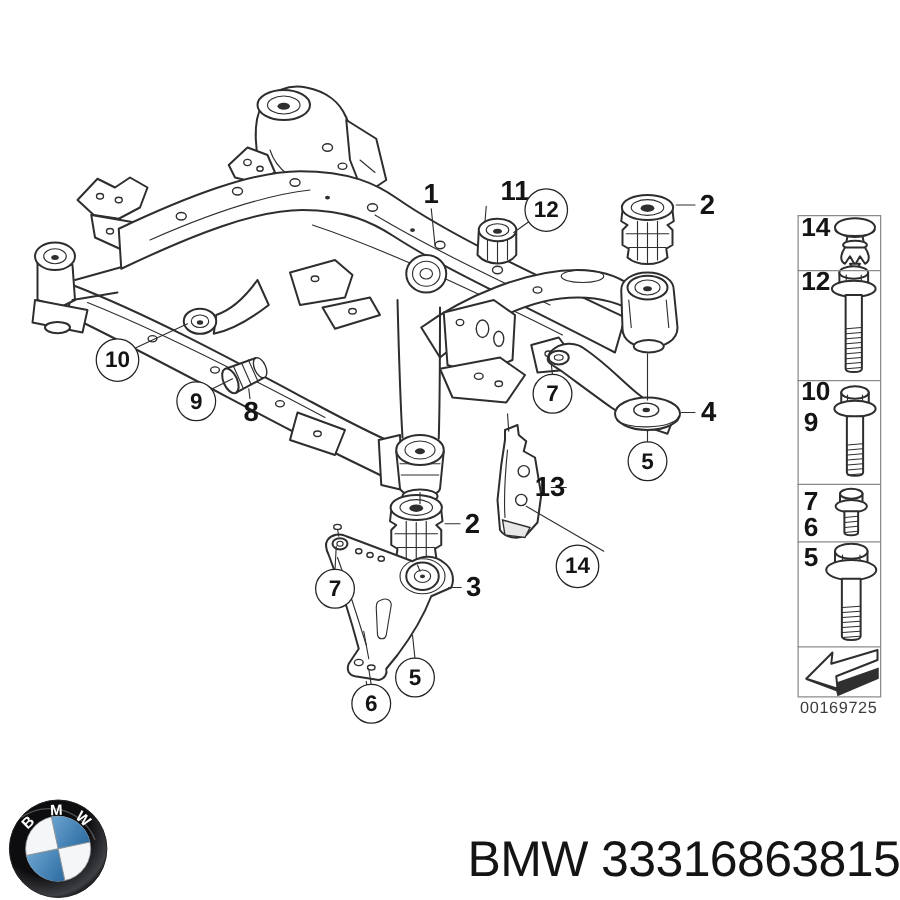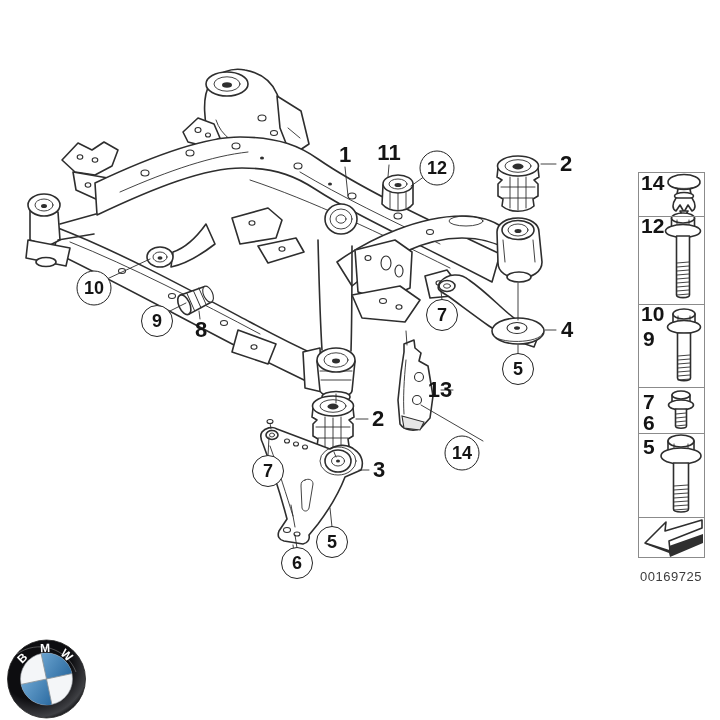--- a/index.html
+++ b/index.html
@@ -19,21 +19,21 @@
            background:#fff;display:flex;align-items:center;justify-content:center;
            font-weight:bold;font-size:18px;color:#141414;transform:translate(-50%,-50%);}
   .co2{width:33px;height:33px;}
   .co1{width:30px;height:30px;}
   
   #legend-box{position:absolute;left:638px;top:172px;width:65px;height:384px;
               border:1px solid #8b8b8b;z-index:2;background:transparent;}
   .legend-div{position:absolute;left:638px;width:66px;height:0;border-top:1px solid #8b8b8b;z-index:2;}
   .legend-num{position:absolute;z-index:3;font-weight:bold;font-size:21px;color:#141414;}
   #legend-code{position:absolute;left:637px;top:558px;width:68px;text-align:center;z-index:3;
-               font-size:13px;color:#3c3c3c;letter-spacing:0.5px;margin-top:11px;}
+               font-size:13px;color:#3c3c3c;letter-spacing:0.5px;}
   
   #part-text{position:absolute;left:374px;top:666px;z-index:3;font-size:40px;color:#141414;
              letter-spacing:-0.5px;white-space:nowrap;}
   .logo-letter{position:absolute;z-index:4;color:#fff;font-size:12px;font-weight:bold;
                transform-origin:center center;}
 </style>
 </head>
 <body>
 
 <div id="stage">
@@ -309,21 +309,21 @@
       <g transform="translate(46.5,679) rotate(-12)">
         <path d="M0,0 L0,-26 A26,26 0 0 1 26,0 Z" fill="url(#blueG)"></path>
         <path d="M0,0 L0,26 A26,26 0 0 1 -26,0 Z" fill="url(#blueG)"></path>
         <path d="M0,-26 L0,26 M-26,0 L26,0" stroke="#8d9499" stroke-width="0.8" fill="none"></path>
       </g>
       <path d="M17,654 A39,39 0 0 1 76,672" fill="none" stroke="#888" stroke-width="1" opacity="0.55"></path>
     </g>
   </svg>
 
   <div class="txt plain-label" style="left:345px;top:155px;">1</div>
-  <div class="txt plain-label" style="left:389px;top:153px;">11</div>
+  <div class="txt plain-label" style="left:412px;top:153px;">11</div>
   <div class="txt plain-label" style="left:566px;top:164px;">2</div>
   <div class="txt plain-label" style="left:201px;top:330px;">8</div>
   <div class="txt plain-label" style="left:567px;top:330px;">4</div>
   <div class="txt plain-label" style="left:440px;top:390px;">13</div>
   <div class="txt plain-label" style="left:378px;top:419px;">2</div>
   <div class="txt plain-label" style="left:379px;top:470px;">3</div>
 
   <div class="callout co2" style="left:437px;top:168px;">12</div>
   <div class="callout co2" style="left:94px;top:288px;">10</div>
   <div class="callout co1" style="left:157px;top:321px;">9</div>
@@ -348,14 +348,15 @@
   <div class="legend-num" style="left:643px;top:390px;">7</div>
   <div class="legend-num" style="left:643px;top:411px;">6</div>
   <div class="legend-num" style="left:643px;top:435px;">5</div>
 
   <div id="legend-code">00169725</div>
 
   <span class="logo-letter" style="left:18px;top:651px;transform:rotate(-44deg);">B</span>
   <span class="logo-letter" style="left:40px;top:641px;transform:rotate(-2deg);">M</span>
   <span class="logo-letter" style="left:61px;top:648px;transform:rotate(42deg);">W</span>
 
+  <div id="part-text">BMW 33316863815</div>
 
 </div>
 
 </body></html>

